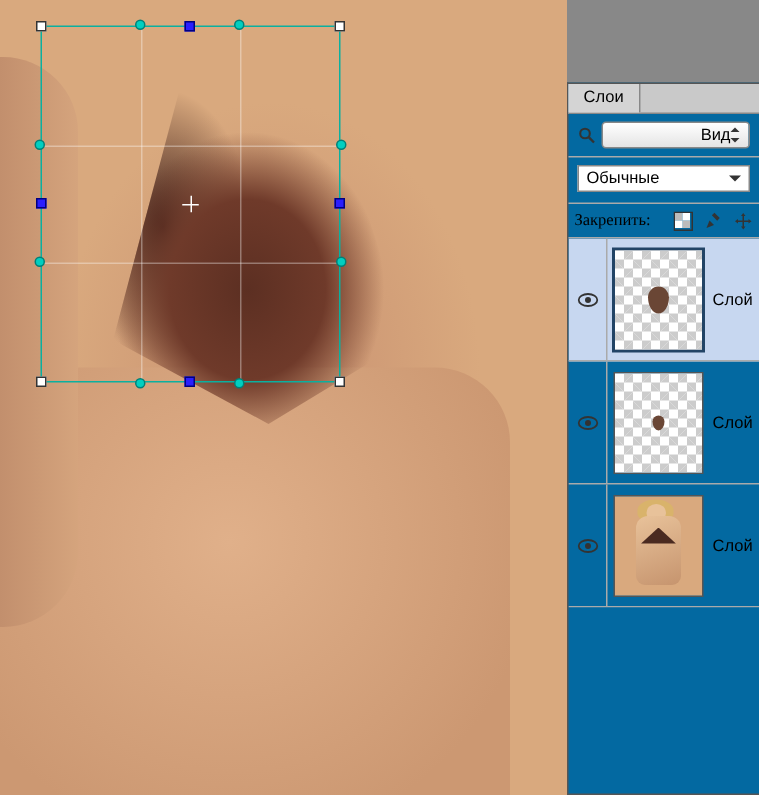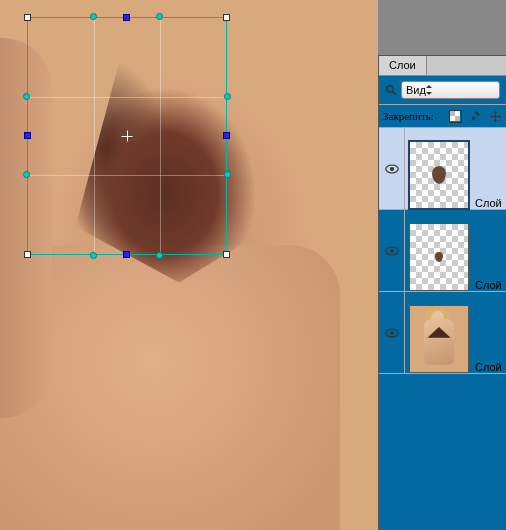--- a/index.html
+++ b/index.html
@@ -30,34 +30,34 @@
 .center-mark::before, .center-mark::after { content: ""; position: absolute; background: #fff; }
 .center-mark::before { left: 50%; top: 0; width: 1px; height: 100%; transform: translateX(-50%); }
 .center-mark::after { top: 50%; left: 0; height: 1px; width: 100%; transform: translateY(-50%); }
 
 .panel { position: absolute; left: 378px; top: 55px; width: 128px; height: 475px; background: #0369a1; border: 1px solid #555; border-right: none; }
 .tabbar { height: 20px; background: #c9c9c9; border-bottom: 1px solid #888; display: flex; }
 .tab { padding: 3px 10px; font-size: 11px; background: #d4d4d4; border-right: 1px solid #888; color: #000; }
 .view-row { display: flex; align-items: center; padding: 5px 6px; gap: 4px; border-bottom: 1px solid #aaa; }
 .search-icon { width: 12px; height: 12px; position: relative; }
 .search-icon svg { width: 12px; height: 12px; }
-.view-select { flex: 1; height: 18px; border: 1px solid #888; border-radius: 3px; background: linear-gradient(#fff,#e4e4e4); display: flex; align-items: center; justify-content: flex-start; padding: 0 4px; font-size: 11px; }
+.view-select { flex: 1; height: 18px; border: 1px solid #888; border-radius: 3px; background: linear-gradient(#fff,#e4e4e4); display: flex; align-items: center; justify-content: flex-end; padding: 0 4px; font-size: 11px; }
 .stepper { width: 8px; height: 10px; display: flex; flex-direction: column; justify-content: space-between; }
 .stepper span { display: block; width: 0; height: 0; border-left: 3px solid transparent; border-right: 3px solid transparent; }
 .stepper .up { border-bottom: 3px solid #333; }
 .stepper .down { border-top: 3px solid #333; }
 .blend-row { padding: 5px 6px 7px; border-bottom: 1px solid #aaa; }
 .blend-select { height: 18px; border: 1px solid #888; background: #fff; display: flex; align-items: center; justify-content: space-between; padding: 0 5px; font-size: 11px; }
 .lock-row { display: flex; align-items: center; padding: 4px 4px; gap: 6px; border-bottom: 1px solid #aaa; font-size: 11px; color: #000; font-family: Liberation Serif, serif; }
 .lock-icons { display: flex; gap: 6px; margin-left: auto; }
 .lock-icons .licon { width: 14px; height: 14px; display: flex; align-items: center; justify-content: center; }
 .lock-icons svg { width: 13px; height: 13px; }
 
 .layers { overflow-y: auto; }
-.layer-row { display: flex; align-items: flex-end; height: 82px; border-bottom: 1px solid #aaa; }
+.layer-row { display: flex; align-items: center; height: 82px; border-bottom: 1px solid #aaa; }
 .layer-row.selected { background: #c7d7f0; }
 .vis-col { width: 26px; height: 100%; display: flex; align-items: center; justify-content: center; border-right: 1px solid #aaa; }
 .vis-col svg { width: 14px; height: 10px; }
 .thumb-wrap { width: 60px; height: 68px; margin: 0 4px; border: 1px solid #555; position: relative; display: flex; align-items: center; justify-content: center; }
 .thumb-wrap.selected { outline: 2px solid #246; outline-offset: -1px; }
 .checker { position: absolute; inset: 0;
   background-image: linear-gradient(45deg,#ccc 25%,transparent 25%),linear-gradient(-45deg,#ccc 25%,transparent 25%),linear-gradient(45deg,transparent 75%,#ccc 75%),linear-gradient(-45deg,transparent 75%,#ccc 75%);
   background-size: 12px 12px;
   background-position: 0 0,0 6px,6px -6px,-6px 0;
   background-color: #fff;
@@ -119,20 +119,26 @@
         </svg>
     </span>
     <div class="view-select">
       <span>Вид</span>
       <div class="stepper">
           <span class="up"></span>
           <span class="down"></span>
         </div>
     </div>
   </div>
+  <div class="blend-row">
+    <div class="blend-select">
+      <span>Обычные</span>
+      <span style="width:0;height:0;border-left:4px solid transparent;border-right:4px solid transparent;border-top:4px solid #333;"></span>
+    </div>
+  </div>
   <div class="lock-row">
     <span>Закрепить:</span>
     <div class="lock-icons">
       <span class="licon">
         <svg viewBox="0 0 13 13">
             <rect x="1" y="1" width="5" height="5" fill="#bbb"></rect>
             <rect x="6" y="6" width="5" height="5" fill="#bbb"></rect>
             <rect x="6" y="1" width="5" height="5" fill="#fff"></rect>
             <rect x="1" y="6" width="5" height="5" fill="#fff"></rect>
             <rect x="0.5" y="0.5" width="12" height="12" fill="none" stroke="#333"></rect>

